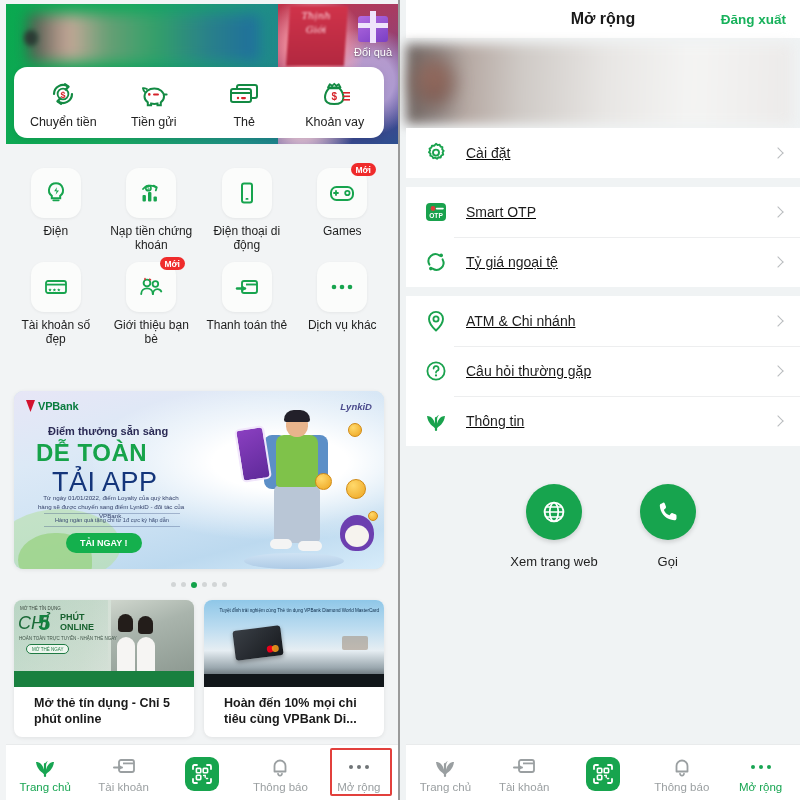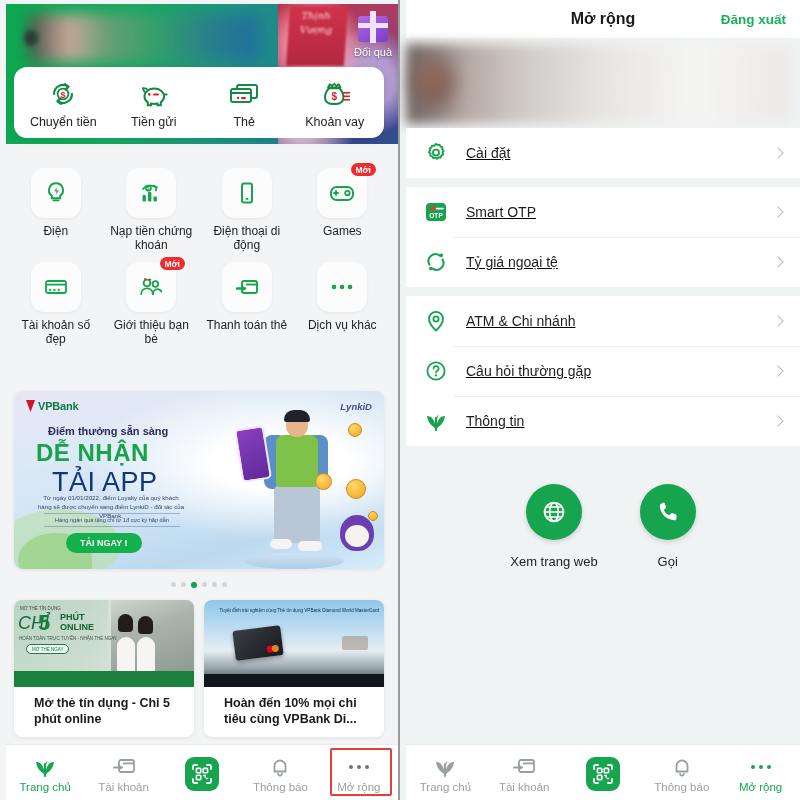--- a/index.html
+++ b/index.html
@@ -256,21 +256,21 @@
 
 <div class="screens">
 
   <div class="phone left">
 
     <div class="hero">
       <div class="hero-blur"></div>
       <div class="hero-avatar"></div>
       <div class="hero-art"></div>
       <div class="hero-ribbon"></div>
-      <div class="hero-script">Thịnh Vượng</div>
+      <div class="hero-script">Thịnh Giới</div>
       <div class="gift-box"></div>
       <div class="gift-label">Đổi quà</div>
     </div>
 
     <div class="quick-card">
       <div class="quick-item">
         <div class="q-ico">
           <svg width="30" height="30" viewBox="0 0 30 30">
             <path d="M6 15a9 9 0 0 1 14-7.4" fill="none" stroke="#138a43" stroke-width="2.2" stroke-linecap="round"></path>
             <path d="M24 15a9 9 0 0 1-14 7.4" fill="none" stroke="#138a43" stroke-width="2.2" stroke-linecap="round"></path>
@@ -449,21 +449,21 @@
       <div class="coin" style="width:20px;height:20px;right:18px;top:88px;"></div>
       <div class="coin" style="width:10px;height:10px;right:6px;top:120px;"></div>
       <div class="mascot"></div>
 
       <div class="vp-logo">
         <span class="vp-mark"></span>
         <span class="vp-text">VPBank</span>
       </div>
       <div class="lynk">LynkiD</div>
       <div class="bn-l1">Điểm thưởng sẵn sàng</div>
-      <div class="bn-l2">DỄ NHẬN</div>
+      <div class="bn-l2">DỄ TOÀN</div>
       <div class="bn-l3">TẢI APP</div>
       <div class="bn-p1">Từ ngày 01/01/2022, điểm Loyalty của quý khách hàng sẽ được chuyển sang điểm LynkiD - đối tác của VPBank.</div>
       <div class="bn-p2">Hàng ngàn quà tặng chỉ từ 1đ cực kỳ hấp dẫn</div>
       <div class="bn-btn">TẢI NGAY !</div>
     </div>
 
     <div class="dots">
       <span class="dot"></span>
       <span class="dot"></span>
       <span class="dot on"></span>

